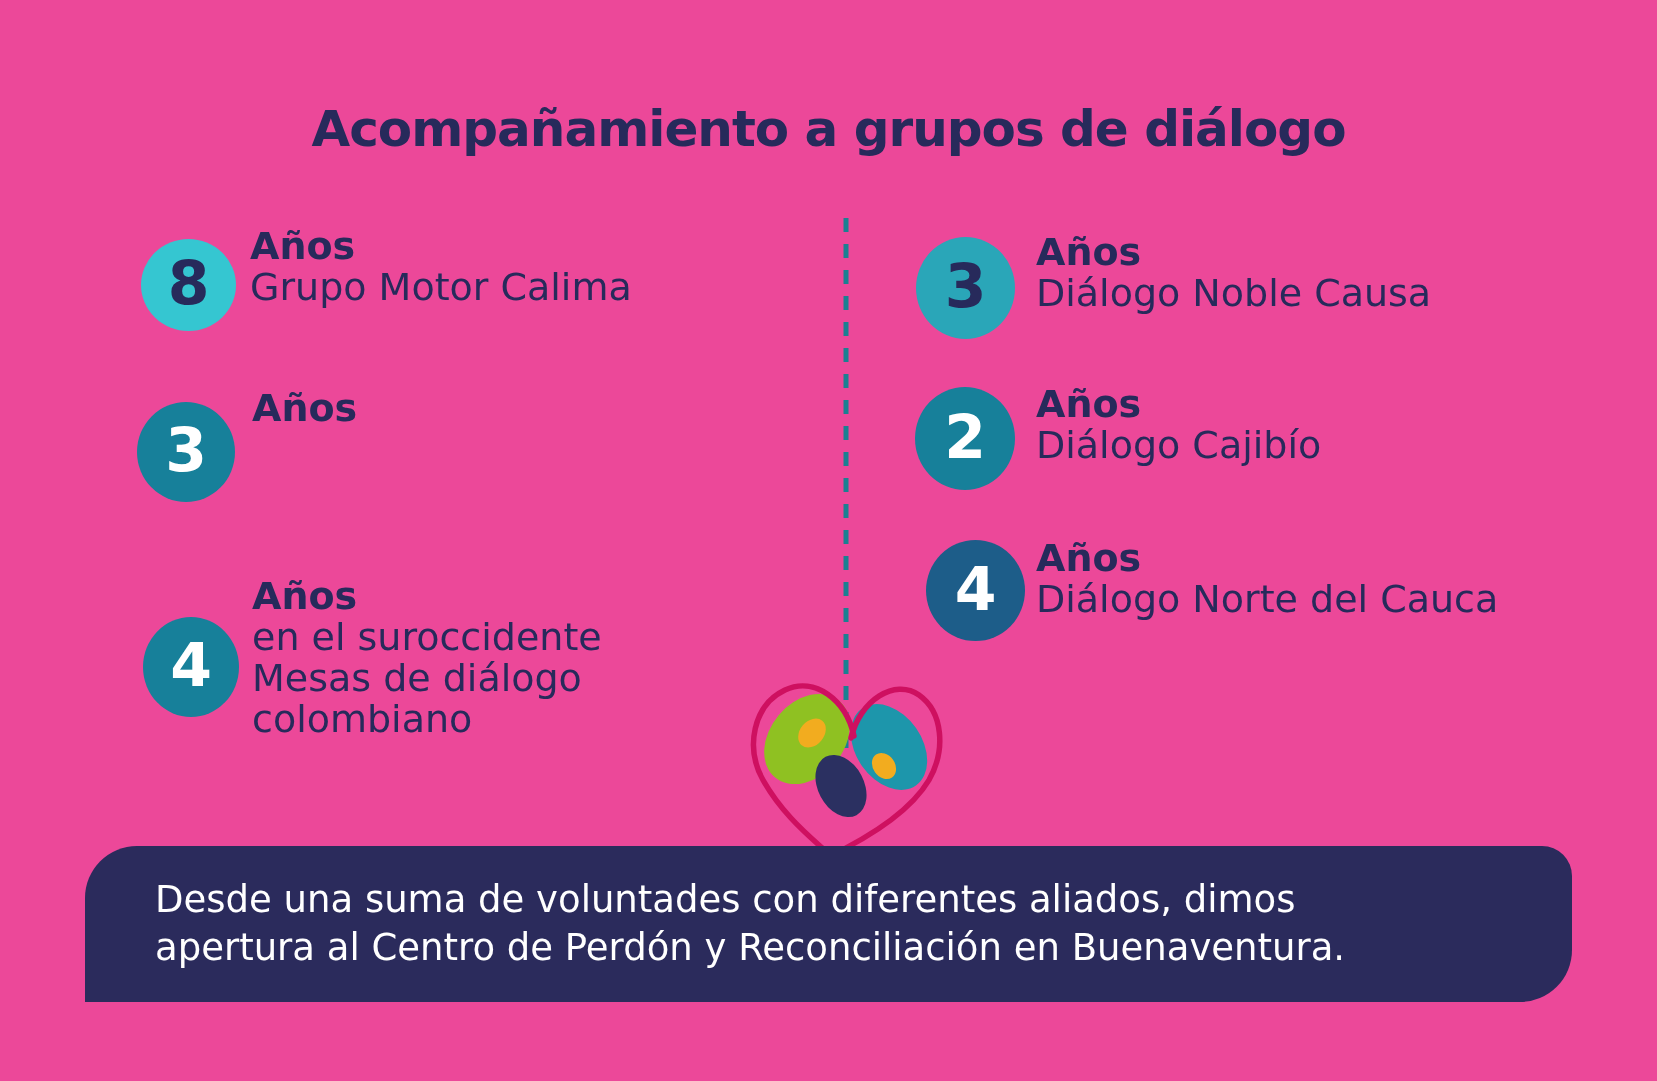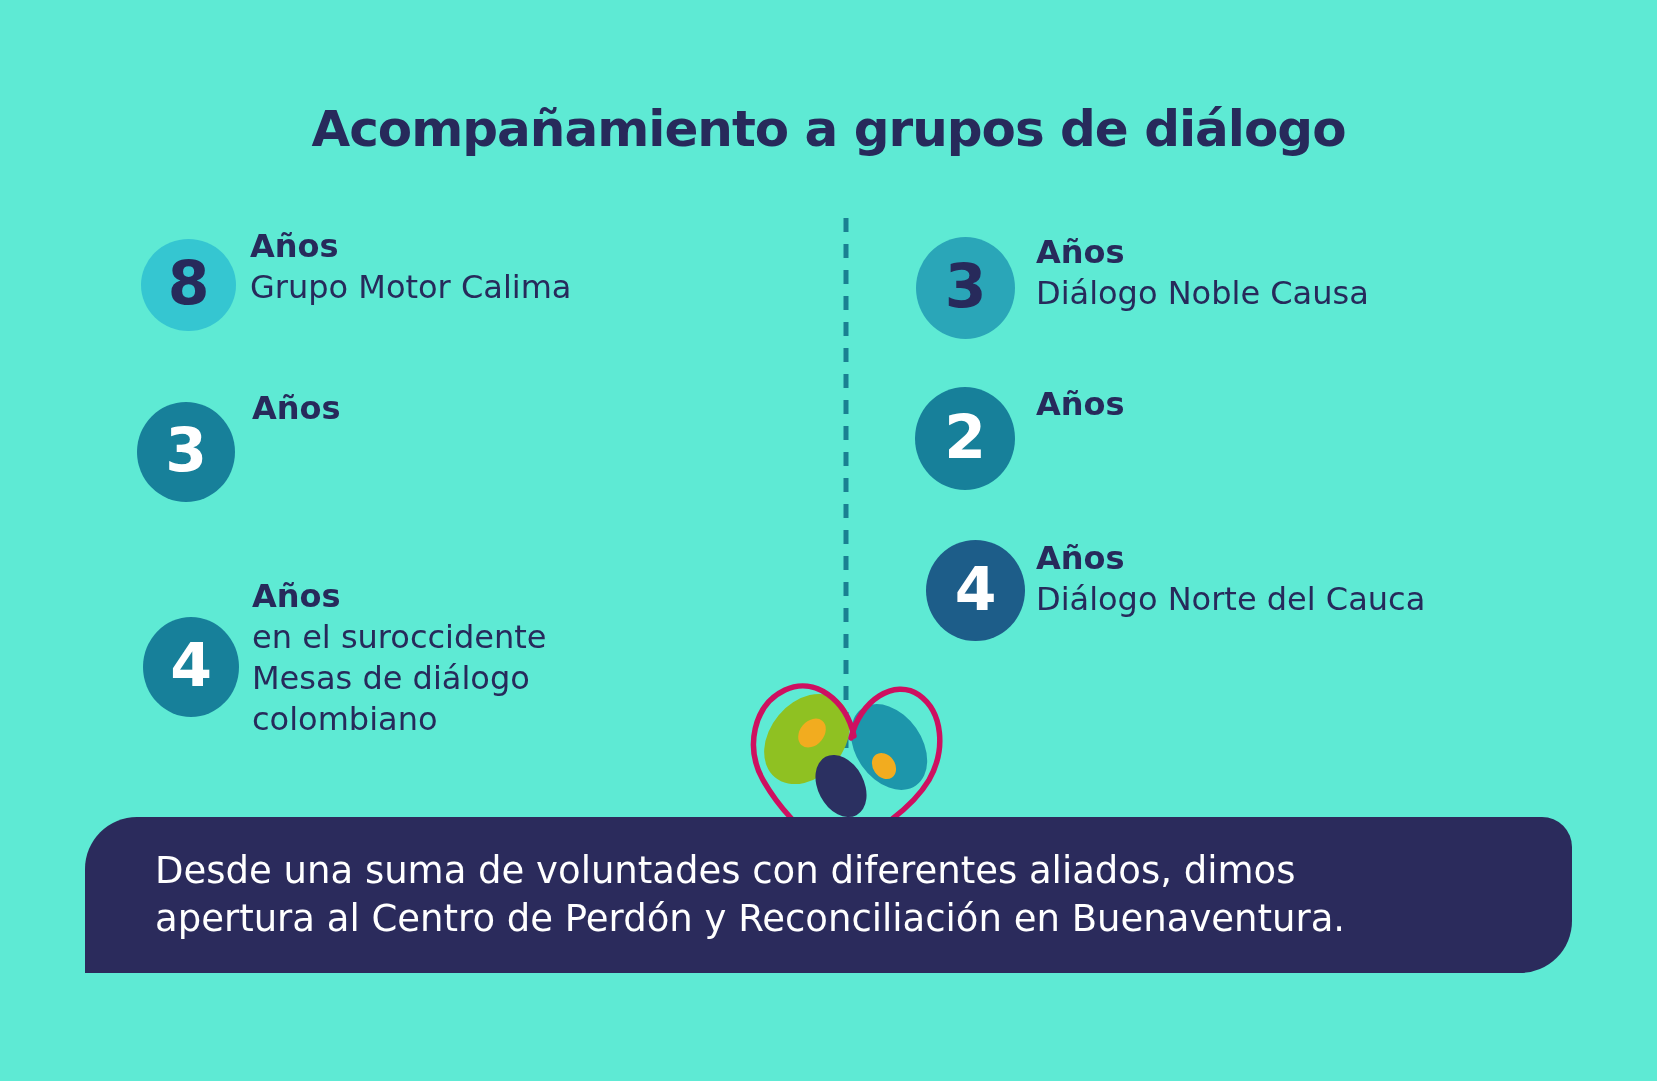--- a/index.html
+++ b/index.html
@@ -1,32 +1,32 @@
 <!DOCTYPE html>
 <html><head>
 <meta charset="utf-8">
 <style>
   html,body{margin:0;padding:0;background:#e8e8e8;}
   .canvas{
-    position:relative;width:1657px;height:1081px;background:#5eead4;
+    position:relative;width:1657px;height:1081px;background:#ec4899;
     overflow:hidden;font-family:"DejaVu Sans","Liberation Sans",sans-serif;
     margin:0 auto;
   }
   .title{
     position:absolute;top:100px;left:0;width:100%;text-align:center;
     font-size:50px;font-weight:bold;letter-spacing:-1px;color:#272a5b;
   }
   .badge{
     position:absolute;border-radius:50%;
     display:flex;align-items:center;justify-content:center;
   }
   .badge-num{
     font-weight:bold;font-size:60px;line-height:1;transform:translateY(-2px);
   }
-  .item-text{position:absolute;font-size:32px;line-height:41px;color:#272a5b;}
+  .item-text{position:absolute;font-size:38px;line-height:41px;color:#272a5b;}
   .years-label{font-weight:bold;}
   .divider-svg{position:absolute;left:0;top:0;}
   .logo-svg{position:absolute;left:0;top:0;}
   .banner{
     position:absolute;left:85px;top:817px;width:1487px;height:156px;
     border-radius:52px 30px 52px 0;
     display:flex;flex-direction:column;justify-content:center;
     padding-left:70px;box-sizing:border-box;
   }
   .banner-line{color:#ffffff;font-size:37px;line-height:48px;}
@@ -74,20 +74,21 @@
   <div class="item-text" style="left:1036px;top:232px">
     <div class="years-label">Años</div>
     <div>Diálogo Noble Causa</div>
   </div>
 
   <div class="badge" style="left: 915px; top: 387px; width: 100px; height: 103px; background: rgb(23, 128, 154);">
     <span class="badge-num" style="color: rgb(255, 255, 255);">2</span>
   </div>
   <div class="item-text" style="left:1036px;top:384px">
     <div class="years-label">Años</div>
+    <div>Diálogo Cajibío</div>
   </div>
 
   <div class="badge" style="left: 926px; top: 540px; width: 99px; height: 101px; background: rgb(29, 93, 137);">
     <span class="badge-num" style="color: rgb(255, 255, 255);">4</span>
   </div>
   <div class="item-text" style="left:1036px;top:538px">
     <div class="years-label">Años</div>
     <div>Diálogo Norte del Cauca</div>
   </div>
 
@@ -96,20 +97,20 @@
     <ellipse cx="889" cy="747" rx="47" ry="33" transform="rotate(55 889 747)" style="fill: rgb(29, 150, 171);"></ellipse>
     <ellipse cx="812" cy="733" rx="16" ry="12" transform="rotate(-50 812 733)" style="fill: rgb(242, 172, 31);"></ellipse>
     <ellipse cx="884" cy="766" rx="14" ry="11" transform="rotate(55 884 766)" style="fill: rgb(242, 172, 31);"></ellipse>
     <path d="M 854 736 C 846 700 815 676 785 690 C 753 705 745 748 763 780
              C 780 810 802 830 820 846 C 826 851 832 856 837 861" fill="none" stroke-width="5.5" stroke-linecap="round" style="stroke: rgb(206, 16, 96);"></path>
     <path d="M 851 738 C 860 700 895 678 919 695 C 943 712 946 750 929 780
              C 910 812 868 838 826 858 C 818 862 810 864 803 864" fill="none" stroke-width="5.5" stroke-linecap="round" style="stroke: rgb(206, 16, 96);"></path>
     <ellipse cx="841" cy="786" rx="33" ry="23" transform="rotate(62 841 786)" style="fill: rgb(43, 48, 97);"></ellipse>
   </svg>
 
-  <div class="banner" style="background: rgb(43, 43, 92);">
+  <div class="banner" style="background: rgb(43, 43, 92); margin-top: 29px;">
     <div class="banner-line">Desde una suma de voluntades con diferentes aliados, dimos</div>
     <div class="banner-line">
       <span>apertura al </span><strong>Centro de Perdón y Reconciliación en Buenaventura.</strong>
     </div>
   </div>
 
 </div>
 
 </body></html>

